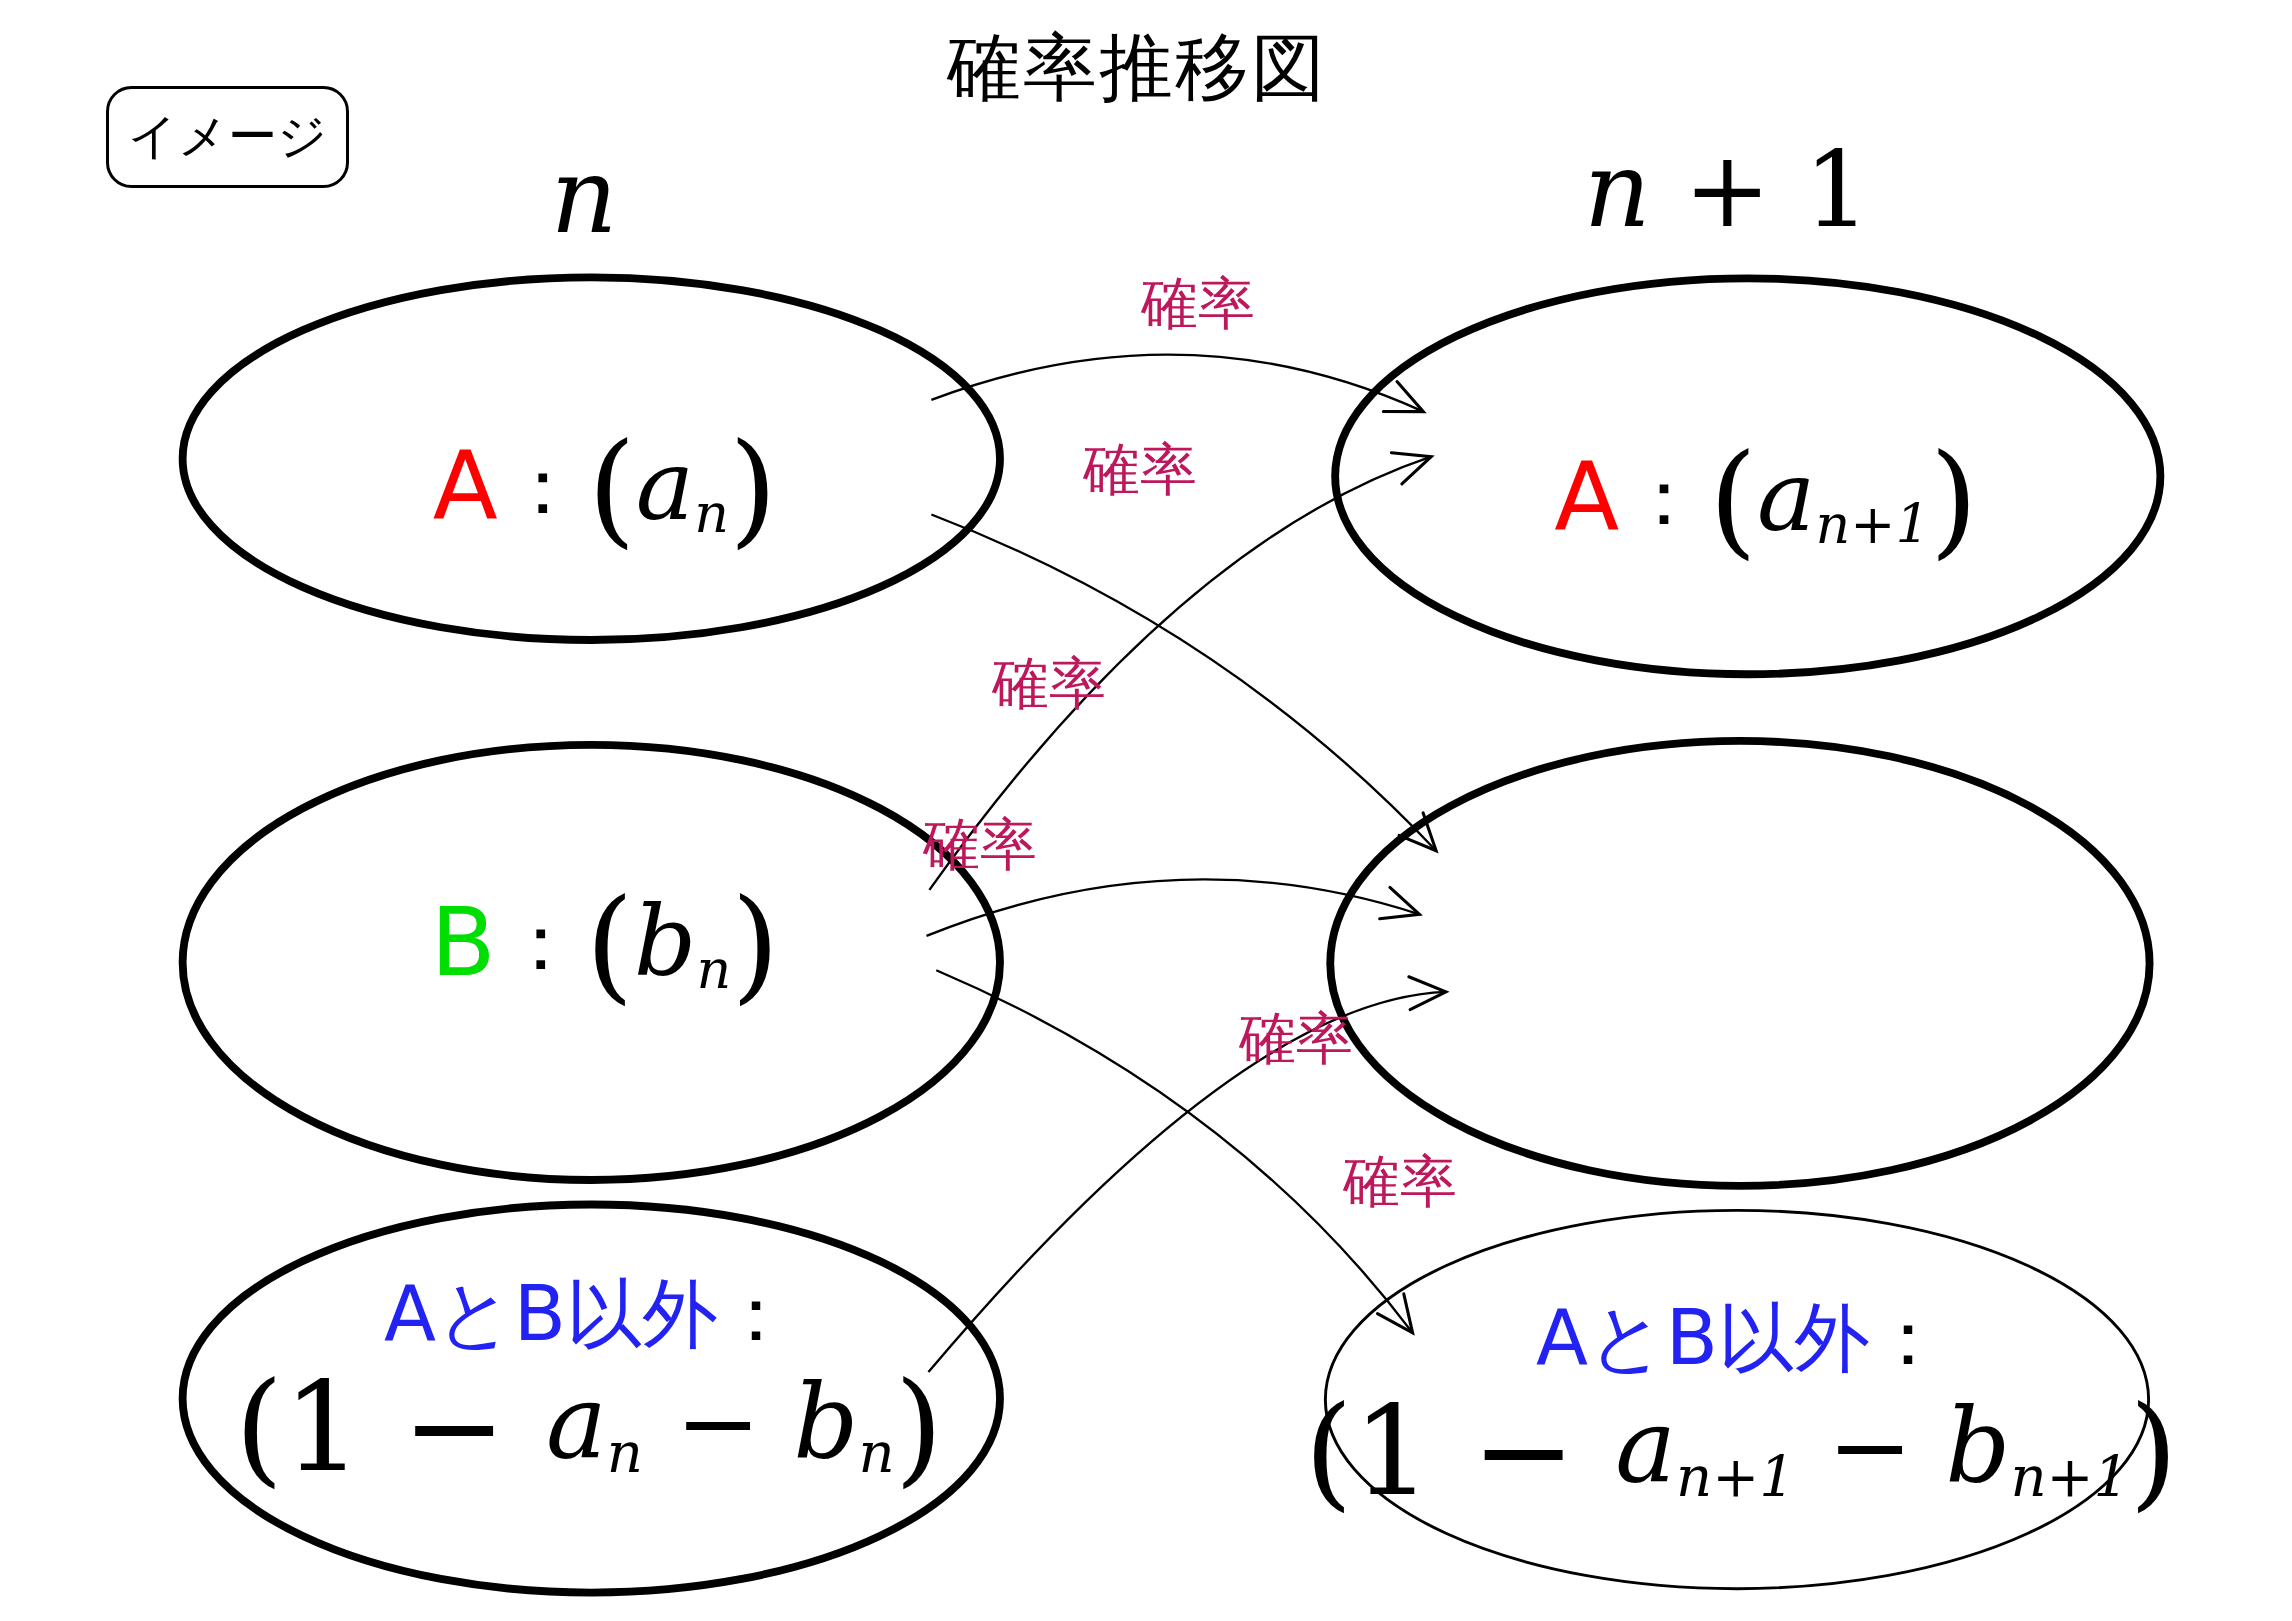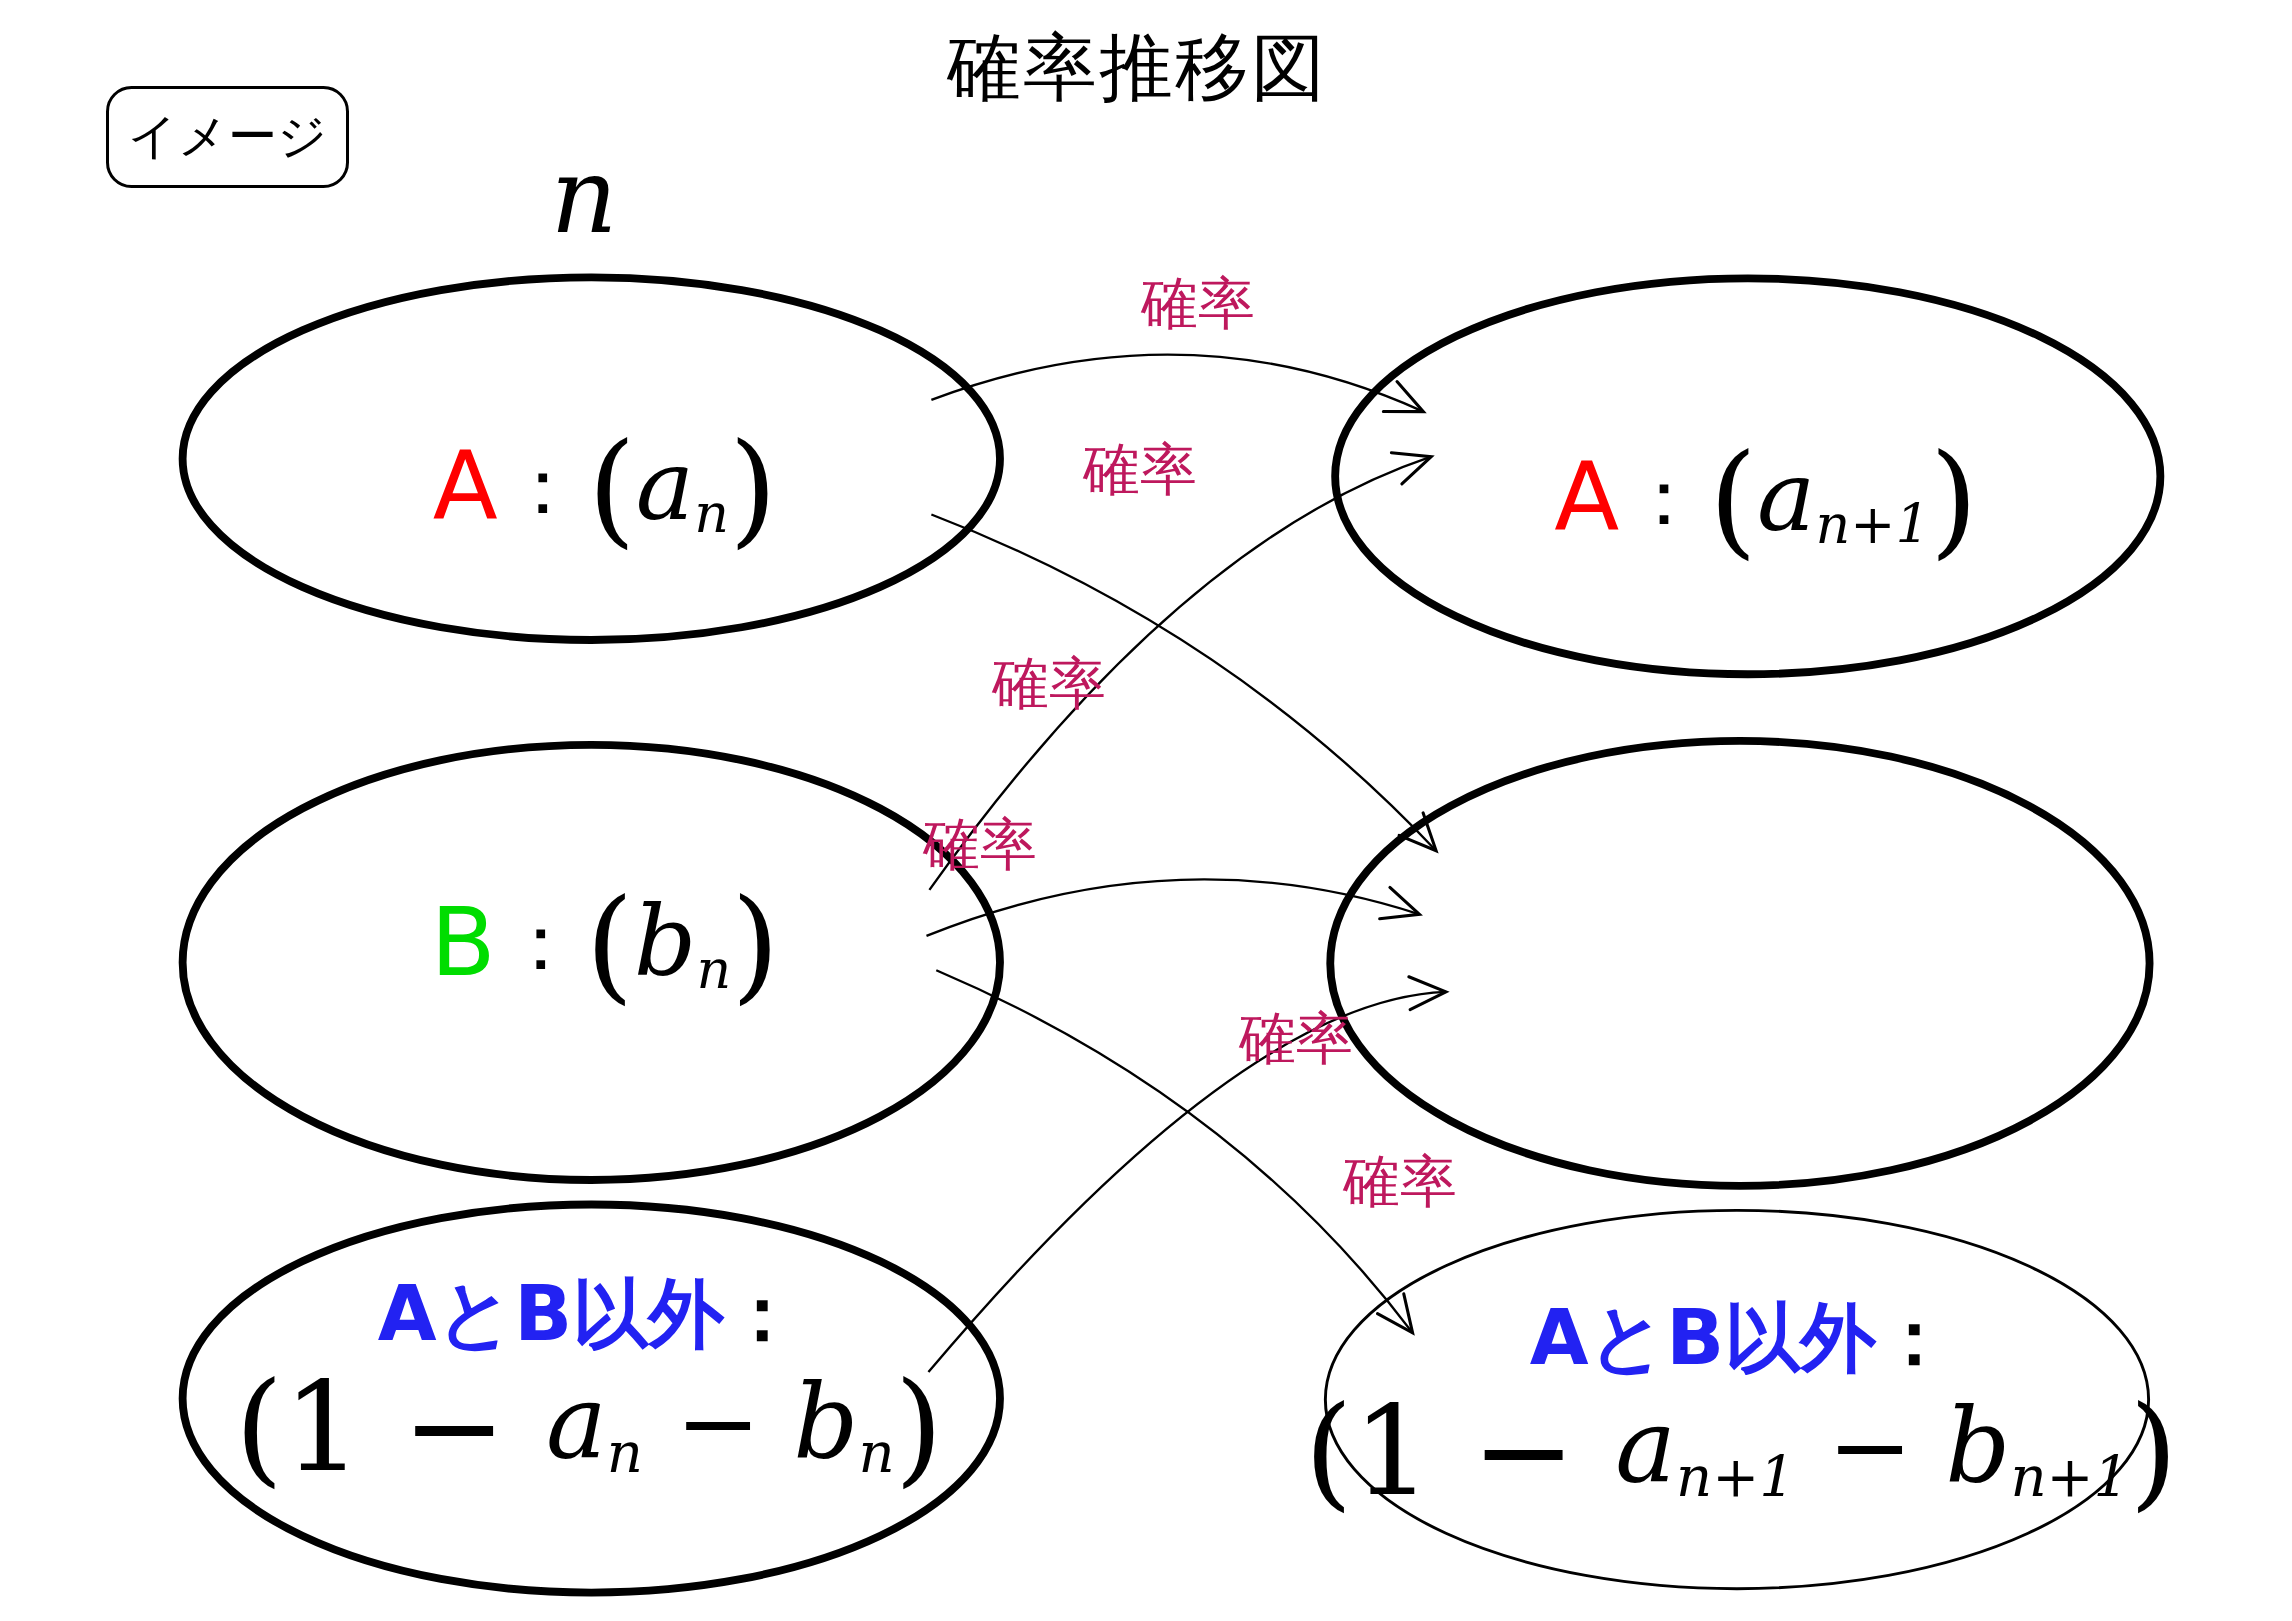--- a/index.html
+++ b/index.html
@@ -26,21 +26,21 @@
   .node{text-align:center;color:#000;}
   .setletter{font-size:95px;font-weight:500;line-height:1;}
   .ncolon{font-size:78px;margin:0 5.9px;vertical-align:0.08em;}
   .math{font-family:"DejaVu Serif", serif;font-size:98px;line-height:1;}
   .math .mvar{font-style:italic;}
   .math .paren{font-size:1.26em;font-weight:300;vertical-align:-0.10em;line-height:0;}
   .math sub{font-size:55%;font-style:italic;vertical-align:-0.25em;line-height:0;}
   .c-red{color:#ff0000;}
   .c-green{color:#00dd00;}
   .c-blue{color:#2222f2;}
-  .twoline .l1{font-size:76px;line-height:1.18;font-weight:bold;}
+  .twoline .l1{font-size:76px;line-height:1.18;}
   .twoline .l1 .ncolon2{color:#000;}
   .twoline .l2{font-family:"DejaVu Serif", serif;font-size:102px;line-height:1.25;}
   .twoline .l2 .mvar{font-style:italic;}
   .twoline .l2 .paren{font-size:1.22em;vertical-align:-0.09em;line-height:0;}
   .twoline .l2 sub{font-size:55%;font-style:italic;vertical-align:-0.25em;line-height:0;}
 </style>
 </head>
 <body>
 
 <div class="stage">
@@ -67,20 +67,21 @@
     <path d="M 947 1400 Q 1268 1020 1475 1012" fill="none" stroke="#000" stroke-width="2.4" marker-end="url(#arrow)"></path>
   </svg>
 
   <div class="abs title" style="left:1137px;top:69px;">確率推移図</div>
 
   <div class="badge">
     <span>イメージ</span>
   </div>
 
   <div class="abs col-header" style="left:584px;top:196px;"><span class="mvar">n</span><span></span></div>
+  <div class="abs col-header" style="left:1727px;top:190px;"><span class="mvar">n</span><span> + 1</span></div>
 
   <div class="abs node" style="left:605px;top:943px;">
     <span class="setletter c-green">B</span><span class="ncolon">：</span><span class="math"><span class="paren">(</span><span class="mvar">b</span><sub>n</sub><span class="paren">)</span></span>
   </div>
 
   <div class="abs node" style="left:605px;top:487px;">
     <span class="setletter c-red">A</span><span class="ncolon">：</span><span class="math"><span class="paren">(</span><span class="mvar">a</span><sub>n</sub><span class="paren">)</span></span>
   </div>
 
   <div class="abs node" style="left:1766px;top:498px;">

